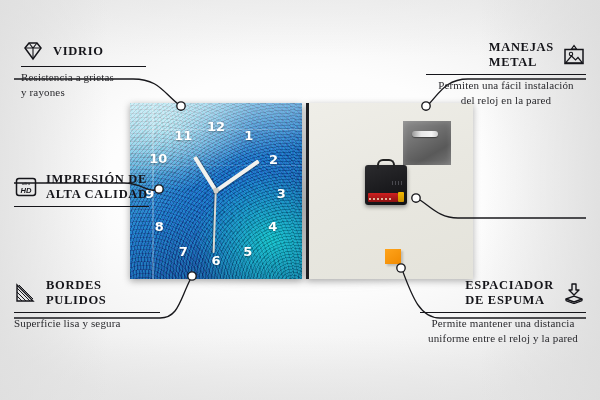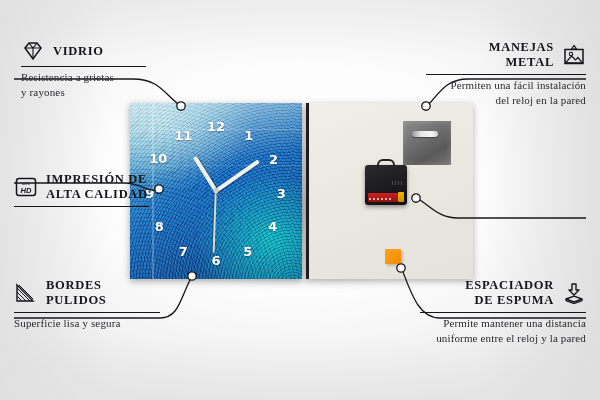--- a/index.html
+++ b/index.html
@@ -116,27 +116,27 @@
   
   .callout{position:absolute;}
   .callout .head{display:flex;align-items:center;gap:8px;}
   .callout.left .head{justify-content:flex-start;}
   .callout.right .head{justify-content:flex-end;}
   .ttl{
     font-family:"Liberation Serif", serif;font-weight:700;
     font-size:12.5px;letter-spacing:.7px;color:#15151a;line-height:1.18;
     text-transform:uppercase;
   }
-  .callout.right .ttl{text-align:right;}
+  .callout.right .ttl{text-align:left;}
   .rule{height:1.4px;background:#15151a;margin:4px 0 3px;}
   .sub{
     font-family:"Liberation Serif", serif;font-size:11px;color:#2a2a2e;
     line-height:1.35;letter-spacing:.15px;
   }
-  .callout.right .sub{text-align:right;}
+  .callout.right .sub{text-align:center;}
   .ico{width:24px;height:22px;flex:0 0 auto;font-style:italic;}
   .ico svg{display:block;width:100%;height:100%;}
 
   .lead{position:absolute;left:0;top:0;width:600px;height:400px;pointer-events:none;}
   .lead path{fill:none;stroke:#18181c;stroke-width:1.35;}
   .lead circle{fill:#ffffff;stroke:#18181c;stroke-width:1.35;}
 </style>
 </head>
 <body>
 

